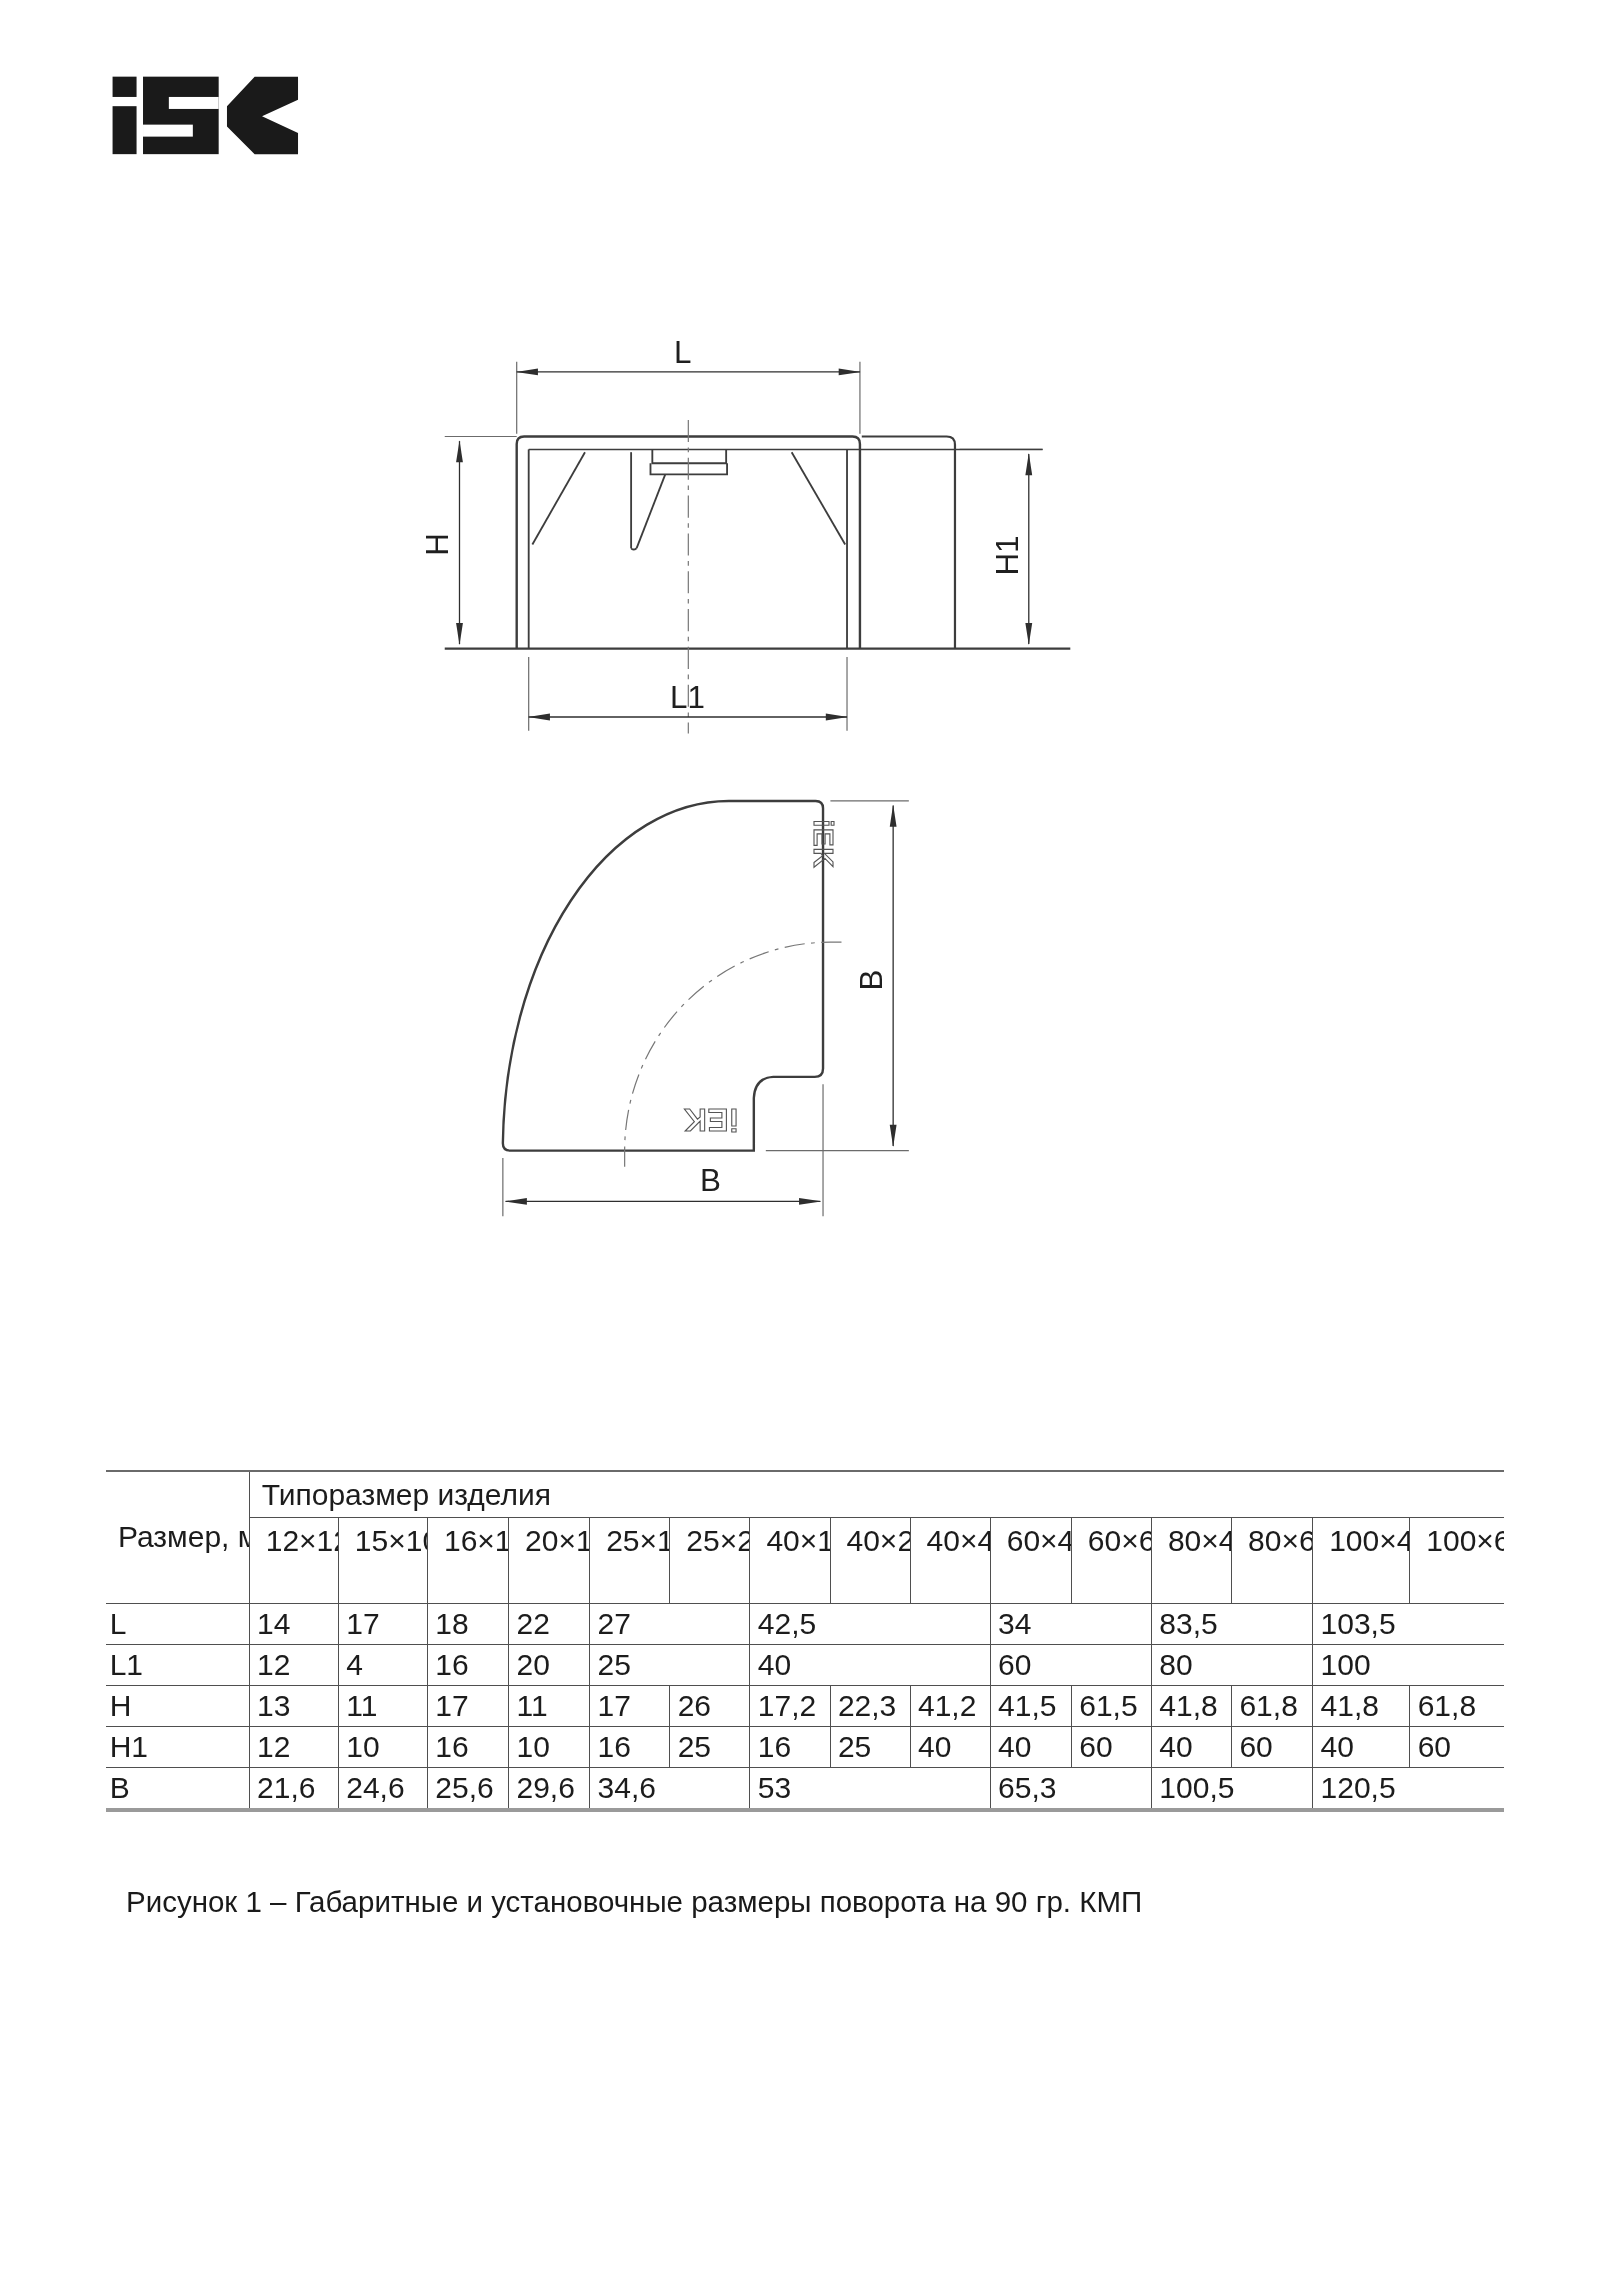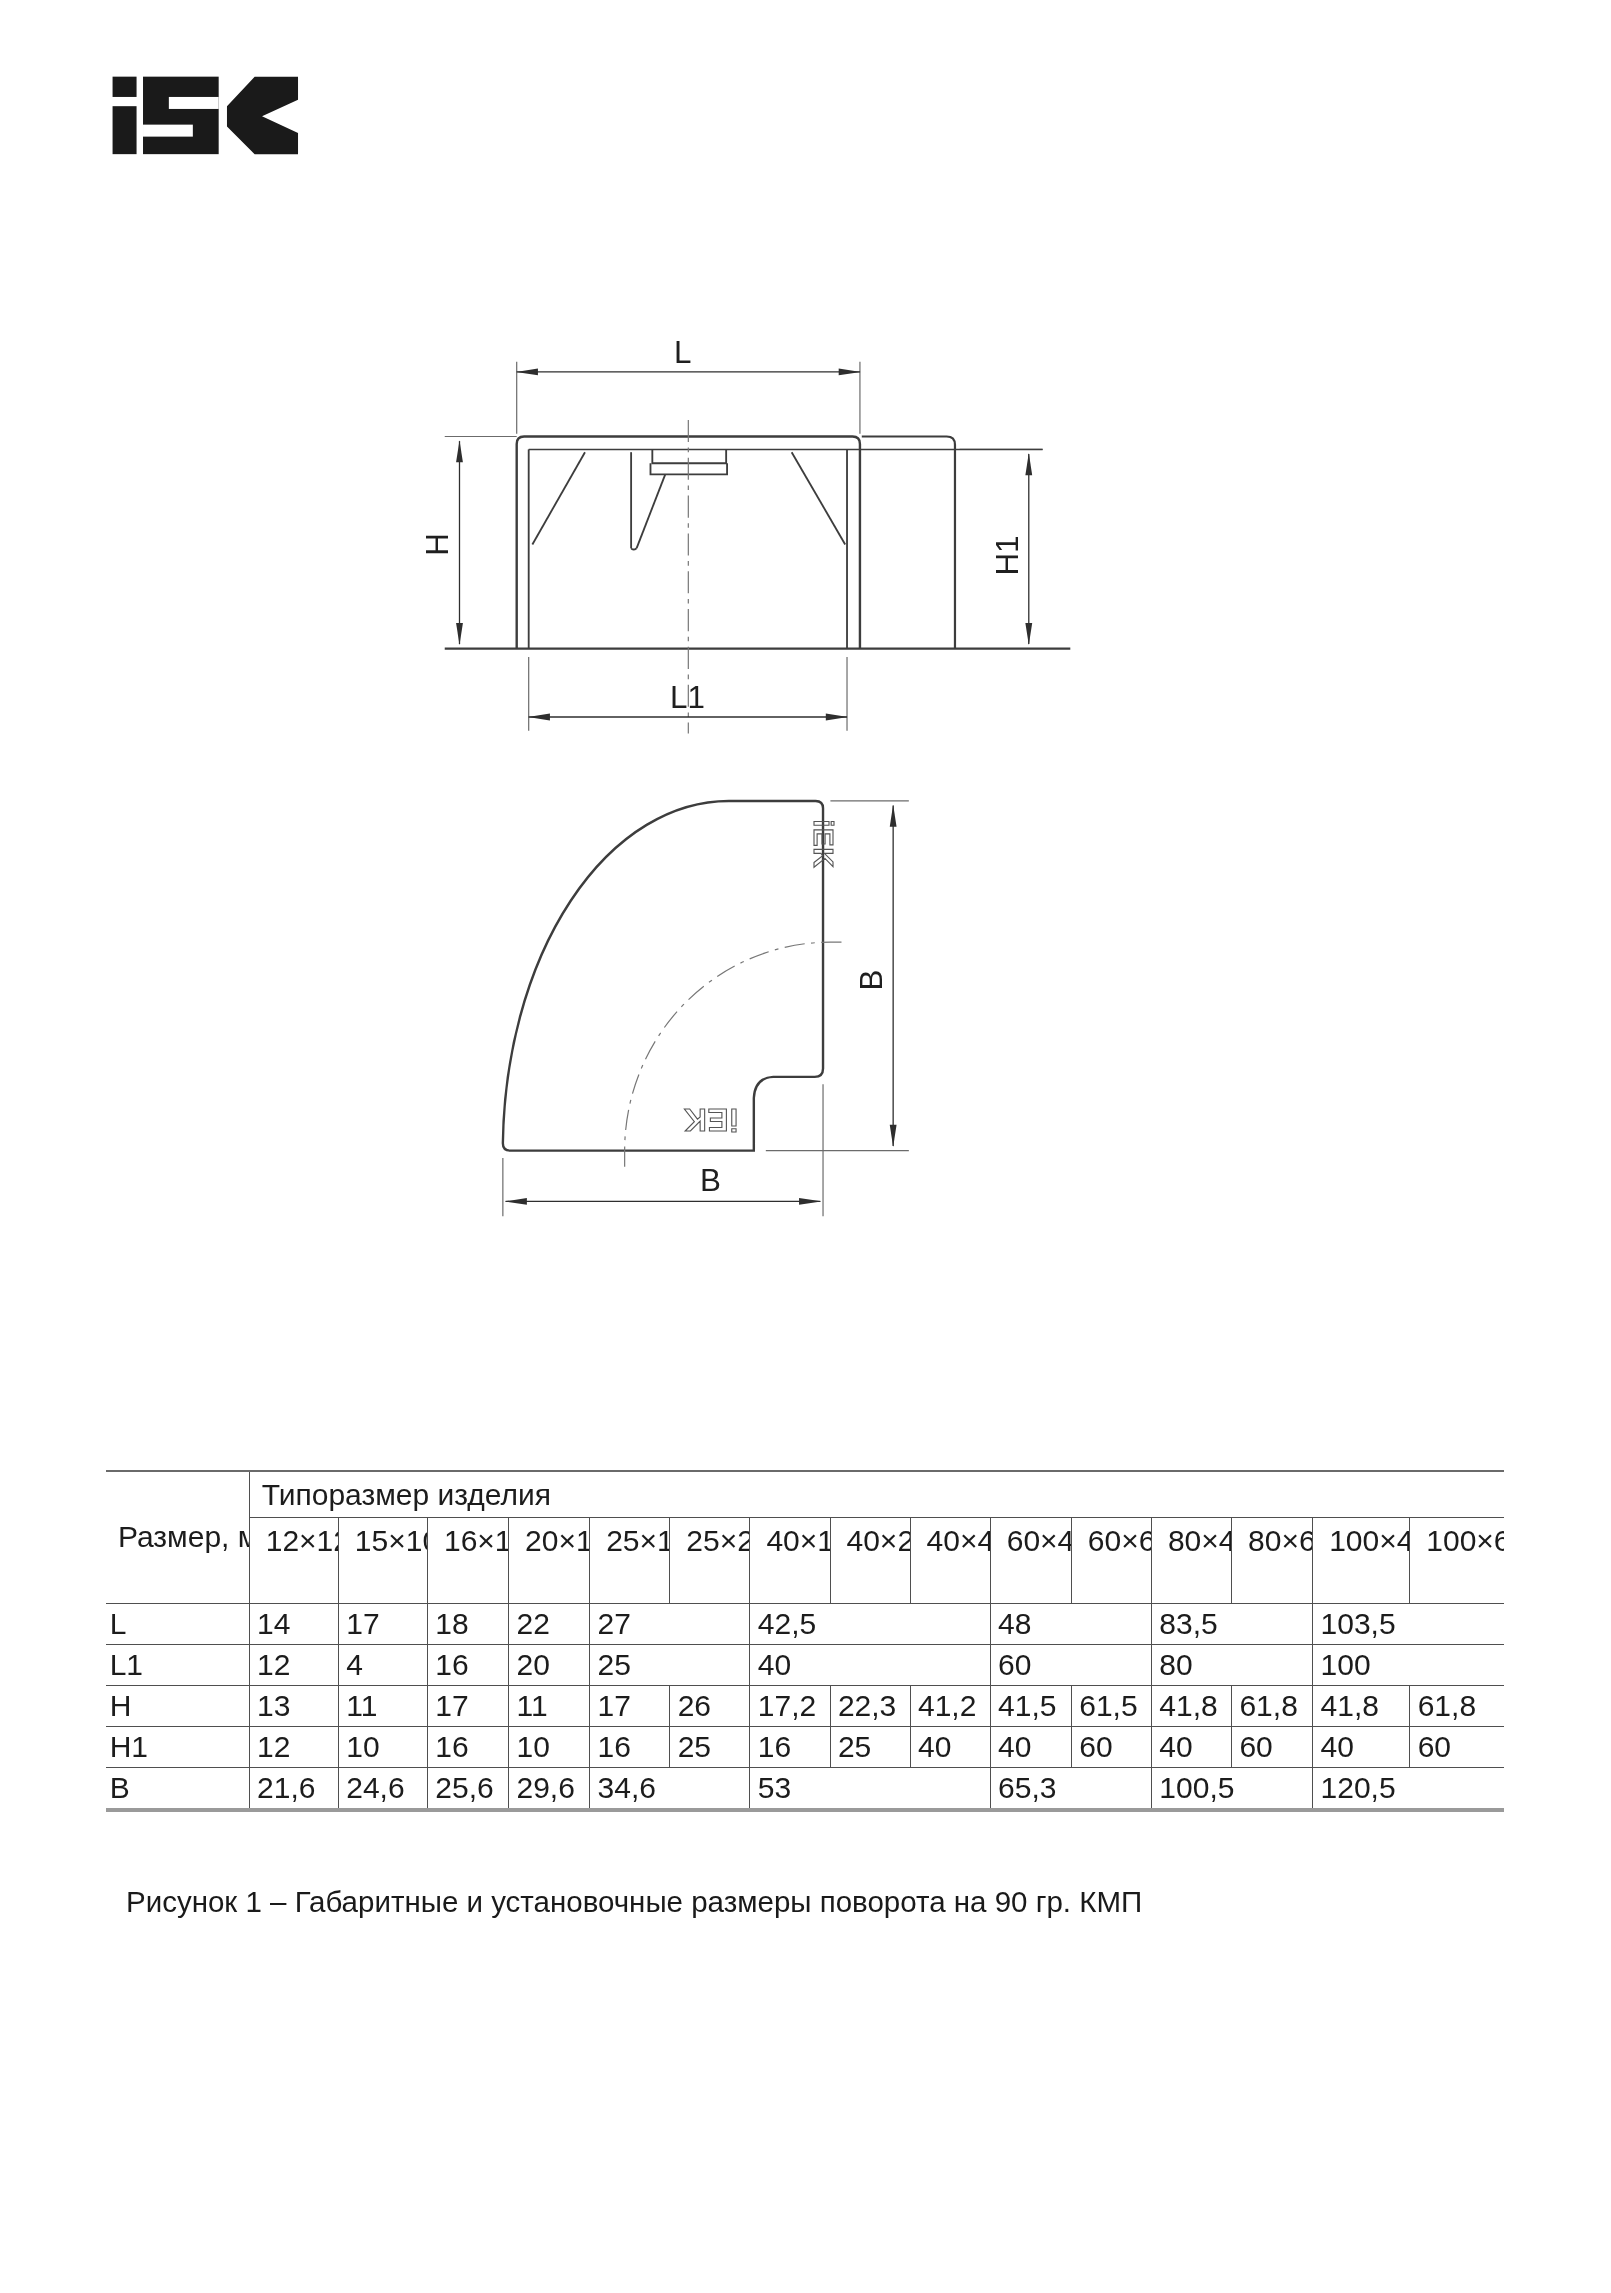--- a/index.html
+++ b/index.html
@@ -169,21 +169,21 @@
     </thead>
     <tbody>
         <tr class="dr">
           <th class="lab">L</th>
           <td class="c">14</td>
           <td class="c">17</td>
           <td class="c">18</td>
           <td class="c">22</td>
           <td class="c" colspan="2">27</td>
           <td class="c" colspan="3">42,5</td>
-          <td class="c" colspan="2">48</td>
+          <td class="c" colspan="2">34</td>
           <td class="c" colspan="2">83,5</td>
           <td class="c" colspan="2">103,5</td>
         </tr>
         <tr class="dr">
           <th class="lab">L1</th>
           <td class="c">12</td>
           <td class="c">4</td>
           <td class="c">16</td>
           <td class="c">20</td>
           <td class="c" colspan="2">25</td>

